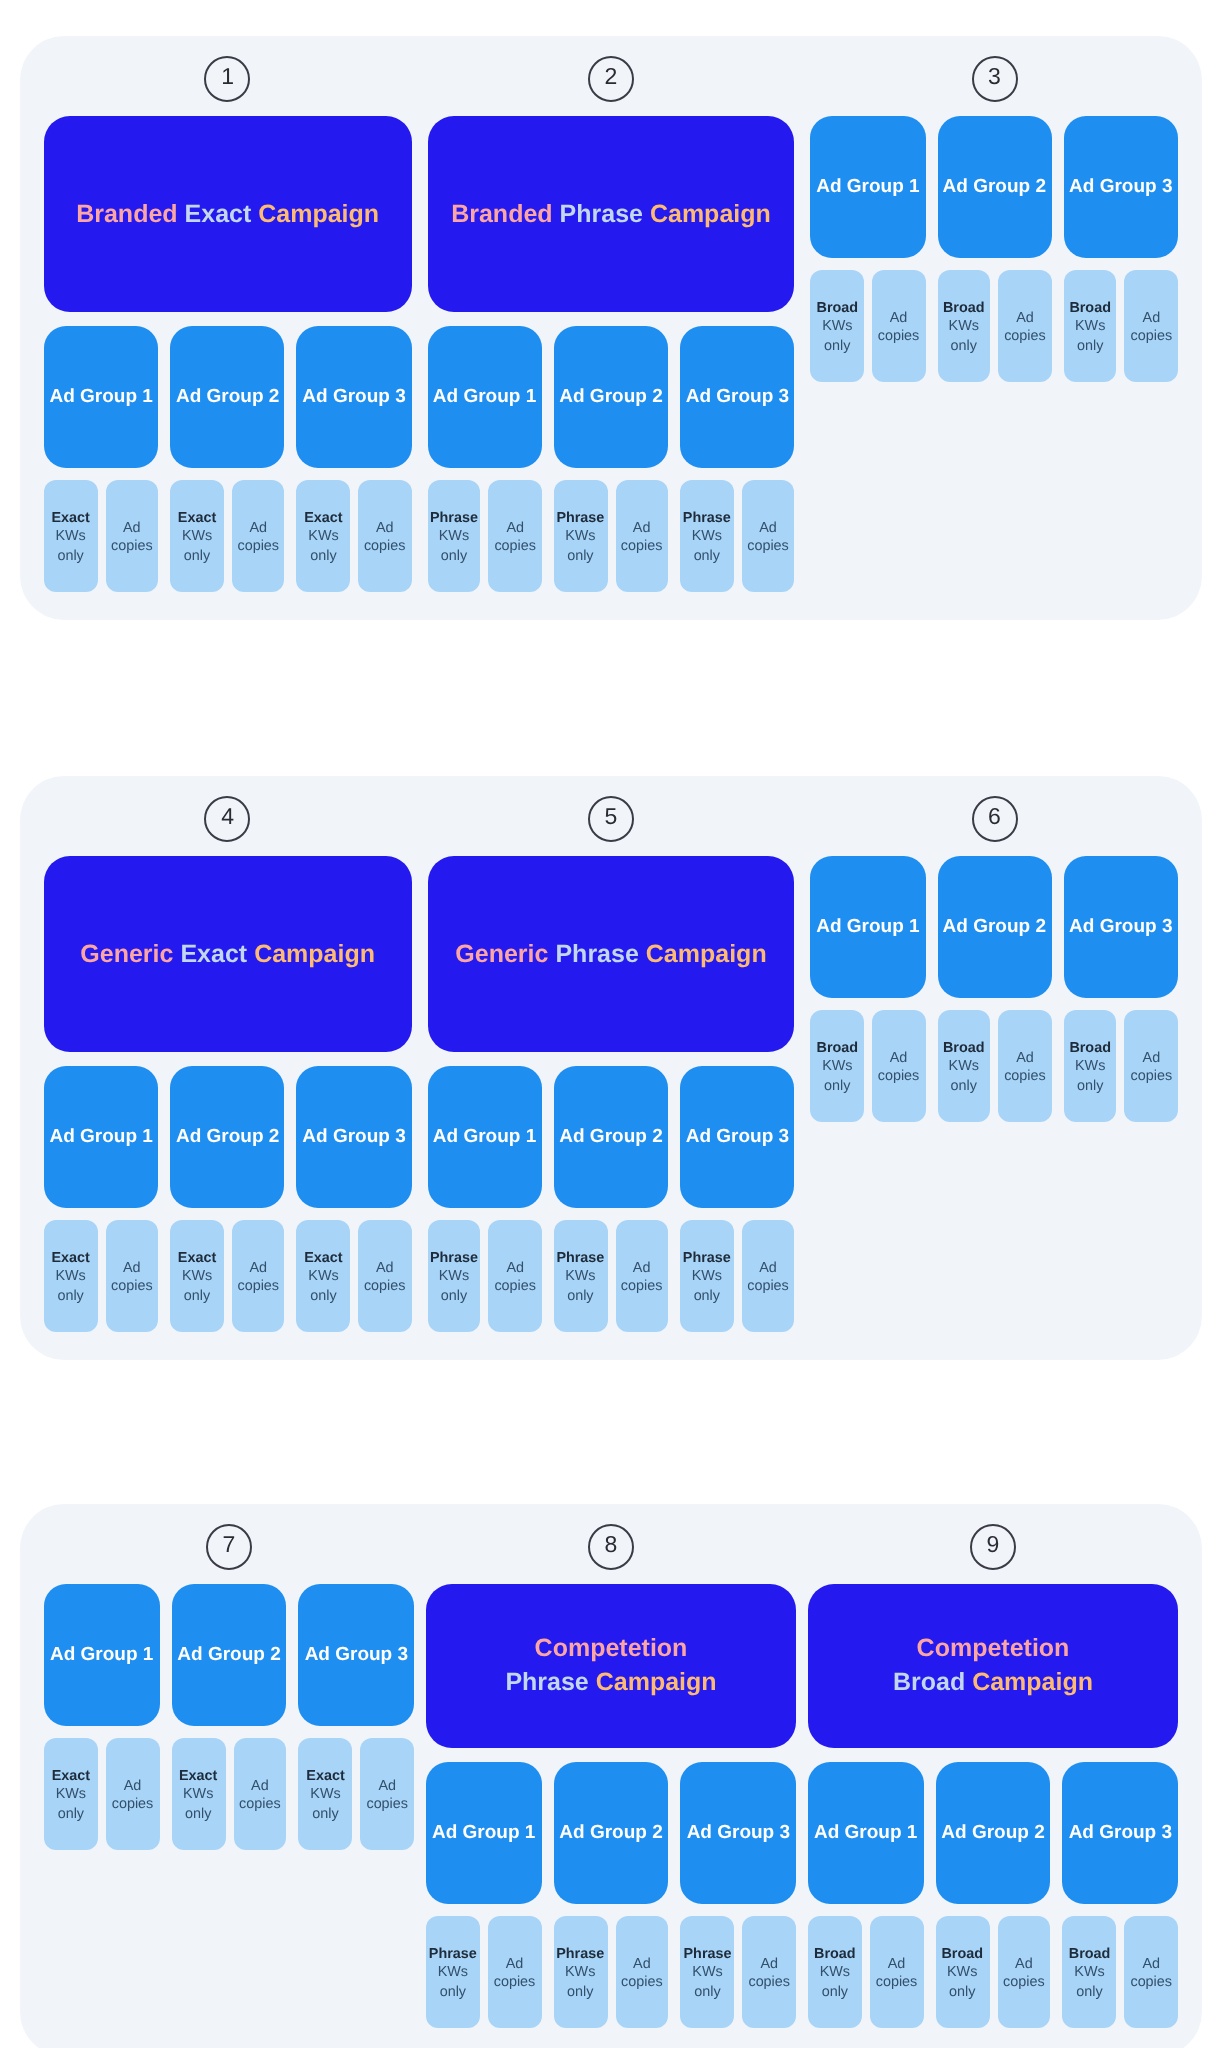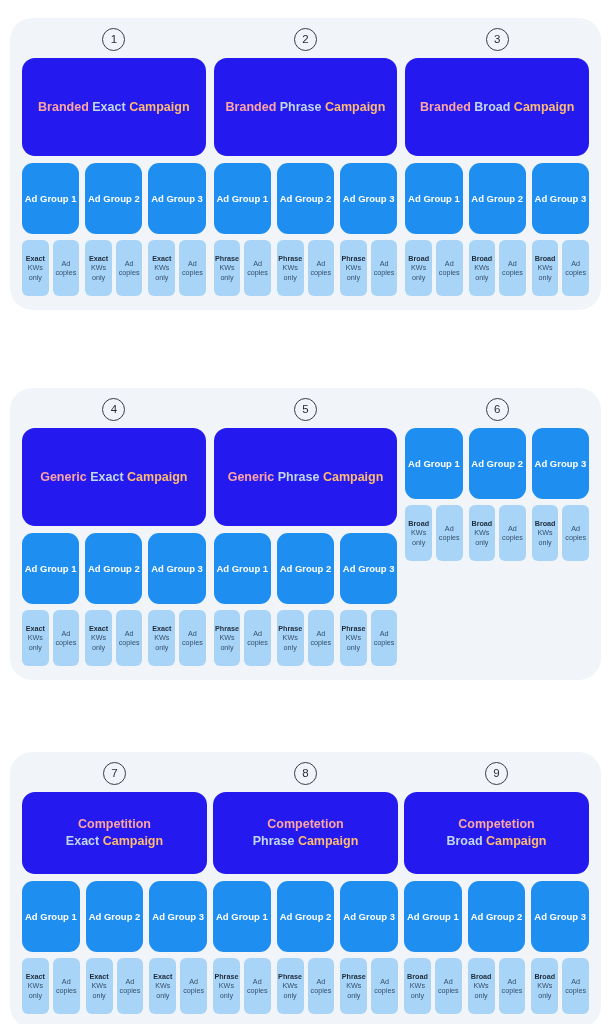--- a/index.html
+++ b/index.html
@@ -283,23 +283,20 @@
                 <div class="l2">Ad</div>
                 <div class="l3">copies</div>
               </div>
             </div>
           </div>
         </div>
         <div class="column">
           <div class="badge-row">
             <div class="badge">3</div>
           </div>
-          <div class="campaign">
-            <div class="campaign-title"><span class="seg-kind">Branded</span> <span class="seg-match">Broad</span> <span class="seg-word">Campaign</span></div>
-          </div>
           <div class="adgroups">
             <div class="adgroup">Ad Group 1</div>
             <div class="adgroup">Ad Group 2</div>
             <div class="adgroup">Ad Group 3</div>
           </div>
           <div class="kwrow">
             <div class="kwpair">
               <div class="kwbox">
                 <div class="l1">Broad</div>
                 <div class="l2">KWs</div>
@@ -481,23 +478,20 @@
           </div>
         </div>
       </div>
   </div>
 
   <div class="panel panel-3">
     <div class="columns" id="cols-2">
         <div class="column">
           <div class="badge-row">
             <div class="badge">7</div>
-          </div>
-          <div class="campaign two-line">
-            <div class="campaign-title"><span class="seg-kind">Competition</span><br><span class="seg-match">Exact</span> <span class="seg-word">Campaign</span></div>
           </div>
           <div class="adgroups">
             <div class="adgroup">Ad Group 1</div>
             <div class="adgroup">Ad Group 2</div>
             <div class="adgroup">Ad Group 3</div>
           </div>
           <div class="kwrow">
             <div class="kwpair">
               <div class="kwbox">
                 <div class="l1">Exact</div>

